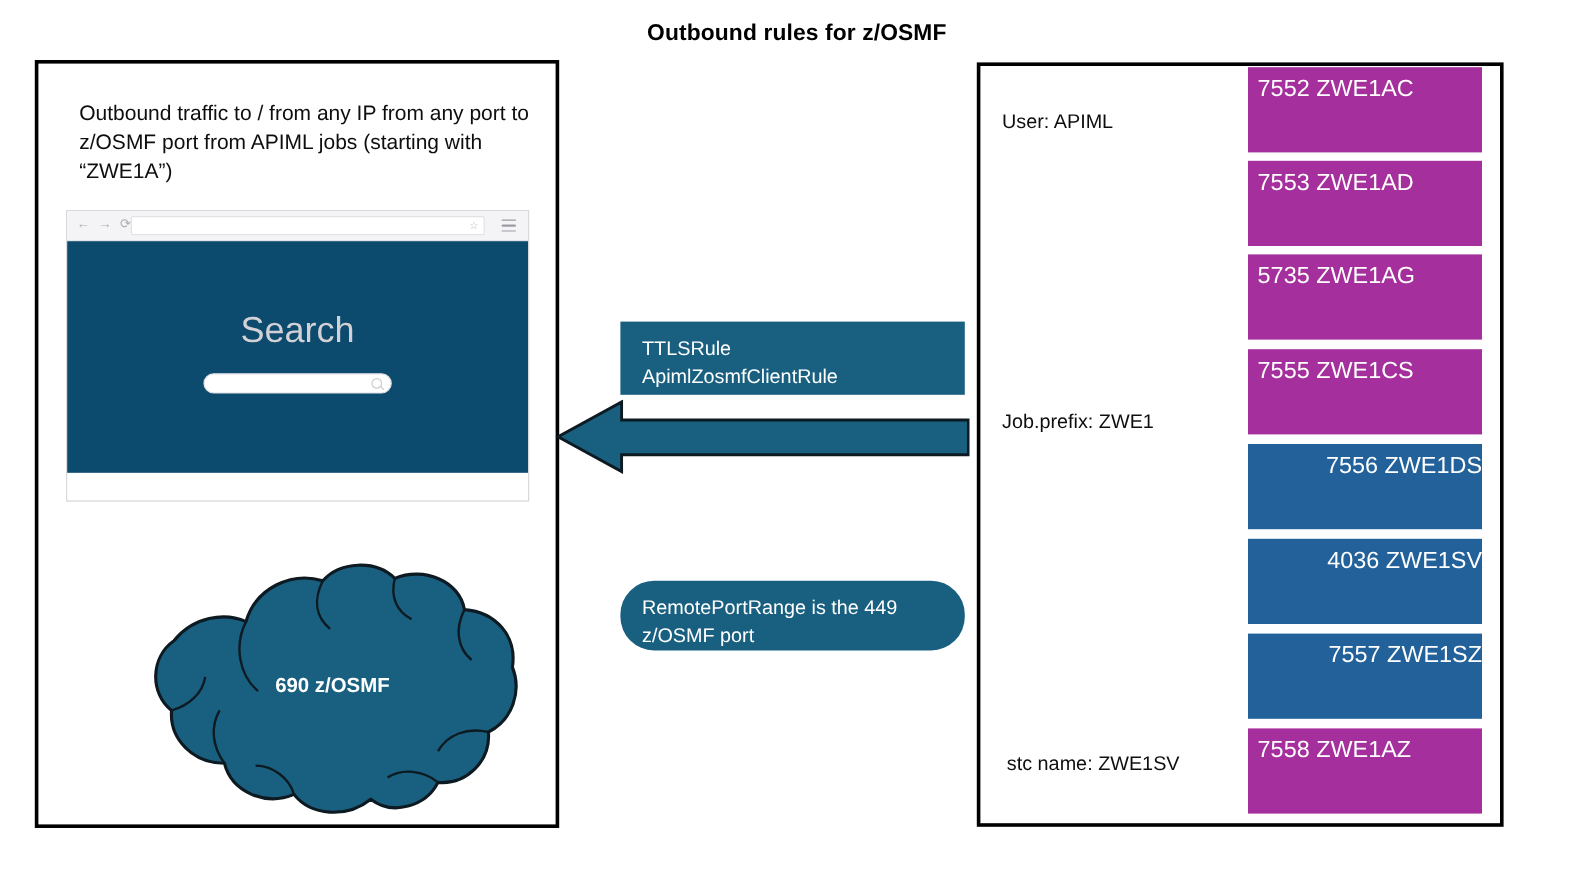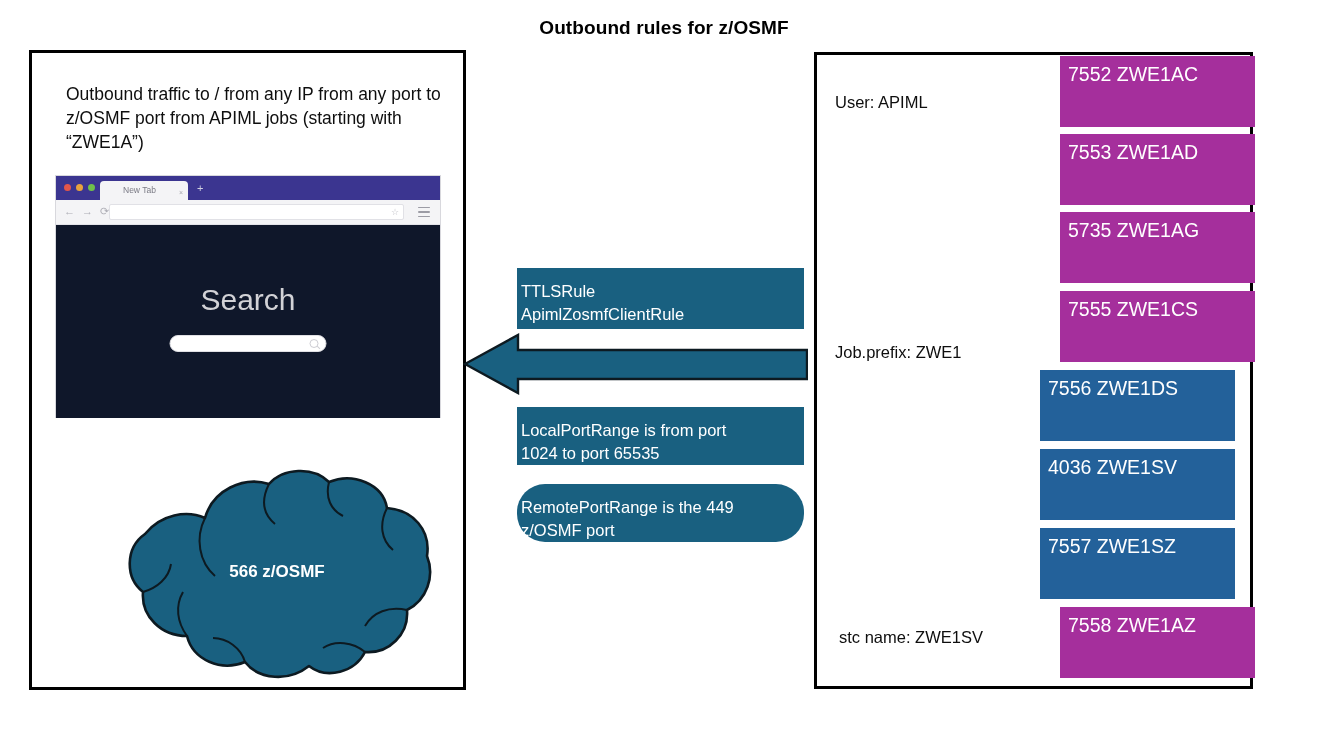--- a/index.html
+++ b/index.html
@@ -55,21 +55,21 @@
   }
   .nav-icons{position:absolute;left:8px;top:5px;display:flex;gap:7px;align-items:center;
     font-size:11px;color:#adadb5;line-height:13px;}
   .urlbar{
     position:absolute;left:53px;top:4px;right:36px;height:16px;
     background:#fff;border:1px solid #e1e1e6;border-radius:2px;box-sizing:border-box;
   }
   .star{position:absolute;right:41px;top:6px;font-size:9px;color:#c3c3ca;line-height:12px;}
   .burger{position:absolute;right:10px;top:7px;width:12px;height:10px;}
   .burger i{display:block;height:1.4px;background:#9c9ca5;margin-bottom:3px;border-radius:1px;}
-  .br-body{position:relative;height:193px;background:#0f172a;}
+  .br-body{position:relative;height:193px;background:#0c4a6e;}
   .search-word{
     position:absolute;left:0;top:58px;width:100%;text-align:center;
     font-size:30px;color:#d2d2d6;font-weight:400;
   }
   .search-box{
     position:absolute;left:50%;transform:translateX(-50%);top:110px;
     width:155px;height:15px;border:1px solid #e0e0e4;border-radius:9px;background:#fff;
   }
   .search-mag{
     position:absolute;right:7px;top:2.5px;width:7px;height:7px;
@@ -87,67 +87,55 @@
     font-size:17px;font-weight:bold;color:#fff;pointer-events:none;
   }
 
   
   #arrow{position:absolute;left:463px;top:333px;width:345px;height:62px;}
 
   
   .callout{
     position:absolute;background:#196080;color:#fff;
     font-size:16.5px;line-height:23px;box-sizing:border-box;
-    padding:12px 12px 12px 4px;
+    padding:12px 12px 12px 18px;
   }
   #callout-0{left:517px;top:268px;width:287px;height:61px;}
   #callout-1{left:517px;top:407px;width:287px;height:58px;}
   #callout-2{left:517px;top:484px;width:287px;height:58px;border-radius:28px;}
 
   
   .rp-label{
     position:absolute;font-size:16.5px;color:#0e0e0e;white-space:nowrap;
   }
   #rp-label-0{left:835px;top:93px;}
   #rp-label-1{left:835px;top:343px;}
   #rp-label-2{left:839px;top:628px;}
 
   .jobblock{
     position:absolute;left:1040px;width:195px;height:71px;
     color:#fff;font-size:19.5px;box-sizing:border-box;
     padding:6px 0 0 8px;line-height:24px;
   }
-  .jb-magenta{background:#a52f9c;margin-left:20px;}
-  .jb-blue{background:#23619a;}
+  .jb-magenta{background:#a52f9c;}
+  .jb-blue{background:#23619a;text-align:right;}
 </style>
 </head>
 <body>
 
 <div id="stage">
 
   <div class="title">Outbound rules for z/OSMF</div>
 
   <div class="panel" id="left-panel">
 
     <div class="caption">Outbound traffic to / from any IP from any port to z/OSMF port from APIML jobs (starting with “ZWE1A”)</div>
 
     <div id="browser">
 
-      <div class="br-topbar">
-        <div class="dots">
-          <span class="dot r"></span>
-          <span class="dot y"></span>
-          <span class="dot g"></span>
-        </div>
-        <div class="br-tab">
-          <span>New Tab</span>
-          <span class="br-tab-x">×</span>
-        </div>
-        <div class="br-plus">+</div>
-      </div>
 
       <div class="br-navbar">
         <div class="nav-icons">
           <span>←</span>
           <span>→</span>
           <span>⟳</span>
         </div>
         <div class="urlbar"></div>
         <div class="star">☆</div>
         <div class="burger">
@@ -176,37 +164,33 @@
         <path d="M88,52 C78,72 82,96 98,110" fill="none" stroke="#0d1a21" stroke-width="2"></path>
         <path d="M152,18 C144,34 146,48 158,58" fill="none" stroke="#0d1a21" stroke-width="2"></path>
         <path d="M212,16 C208,32 214,44 226,50" fill="none" stroke="#0d1a21" stroke-width="2"></path>
         <path d="M270,42 C262,58 264,74 276,84" fill="none" stroke="#0d1a21" stroke-width="2"></path>
         <path d="M290,144 C272,140 256,146 248,160" fill="none" stroke="#0d1a21" stroke-width="2"></path>
         <path d="M248,186 C236,176 218,174 206,182" fill="none" stroke="#0d1a21" stroke-width="2"></path>
         <path d="M128,196 C124,182 110,172 96,172" fill="none" stroke="#0d1a21" stroke-width="2"></path>
         <path d="M70,170 C60,156 58,140 66,126" fill="none" stroke="#0d1a21" stroke-width="2"></path>
         <path d="M26,126 C40,122 52,112 54,98" fill="none" stroke="#0d1a21" stroke-width="2"></path>
       </svg>
-      <div class="cloud-label">566 z/OSMF</div>
+      <div class="cloud-label">690 z/OSMF</div>
     </div>
   </div>
 
   <div id="arrow">
     <svg width="345" height="62" viewBox="0 0 345 62">
       <polygon points="2,31 55,2 55,17 344,17 344,46 55,46 55,60" fill="#196080" stroke="#0d1a21" stroke-width="2.4" stroke-linejoin="miter"></polygon>
     </svg>
   </div>
 
   <div class="callout" id="callout-0">
     <div>TTLSRule</div>
     <div>ApimlZosmfClientRule</div>
-  </div>
-  <div class="callout" id="callout-1">
-    <div>LocalPortRange is from port</div>
-    <div>1024 to port 65535</div>
   </div>
   <div class="callout" id="callout-2">
     <div>RemotePortRange is the 449</div>
     <div>z/OSMF port</div>
   </div>
 
   <div class="panel" id="right-panel"></div>
 
   <div class="rp-label" id="rp-label-0">User: APIML</div>
   <div class="rp-label" id="rp-label-1">Job.prefix: ZWE1</div>

